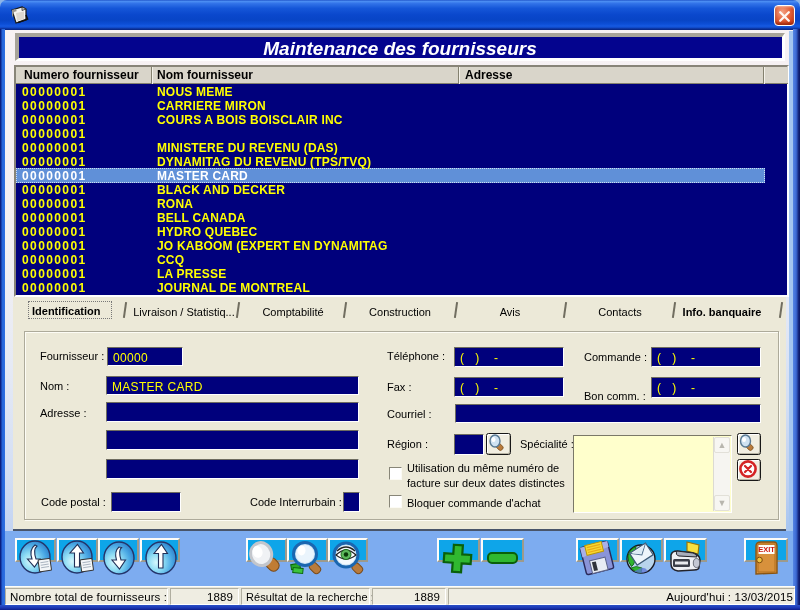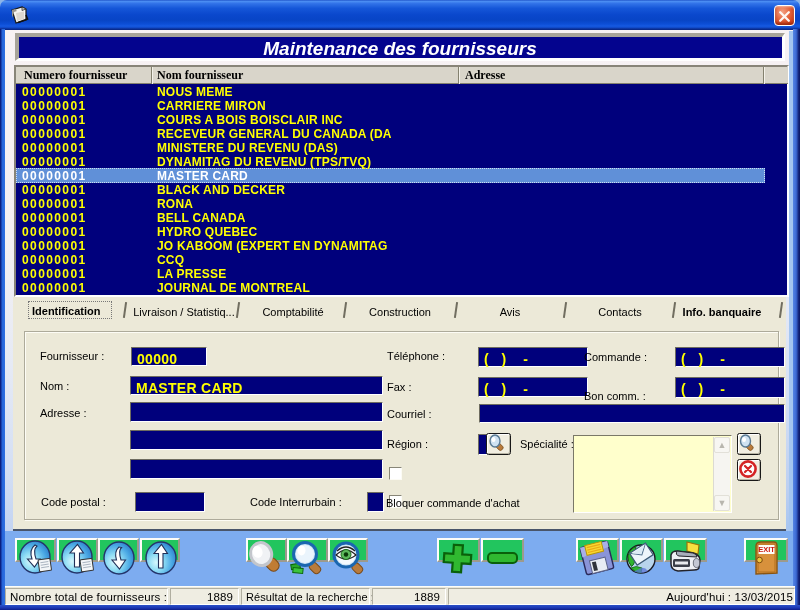--- a/index.html
+++ b/index.html
@@ -36,21 +36,21 @@
   background:#04048e; }
 #hdrtext { left:0px; top:39px; width:800px; height:20px; color:#fff;
   font-size:19px; font-weight:bold; font-style:italic; text-align:center; line-height:20px; letter-spacing:0px; }
 
 
 #tablewrap { left:14px; top:65px; width:775px; height:232px;
   border-top:2px solid #888478; border-left:2px solid #888478;
   border-bottom:2px solid #ffffff; border-right:2px solid #ffffff;
   background:#00007c; }
 #thead { position:absolute; left:0; top:0; width:772px; height:17px; background:#d9d5ca; border-bottom:1px solid #84816f; }
-.th { position:absolute; top:0; height:26px; font-size:12px; font-weight:bold; color:#000; line-height:17px; white-space:nowrap;font-family:Liberation Serif, serif; }
+.th { position:absolute; top:0; height:26px; font-size:12px; font-weight:bold; color:#000; line-height:17px; white-space:nowrap; }
 .thdiv { position:absolute; top:0; width:1px; height:17px; background:#84816f; box-shadow:1px 0 0 #f4f2ea; }
 #rows { position:absolute; left:0; top:18px; width:772px; }
 .row { position:absolute; left:0; width:772px; height:14px; color:#ffff00; font-size:12px; font-weight:bold; line-height:14px; white-space:nowrap; }
 .row .c1 { position:absolute; left:6px; letter-spacing:1.4px; }
 .row .c2 { position:absolute; left:141px; letter-spacing:0.2px; }
 #selrow { position:absolute; left:0px; top:101px; width:749px; height:15px;
   background:#6090d8; border:1px dotted #cfdef2; }
 
 
 #creampanel { left:13px; top:297px; width:773px; height:234px; background:#ece9d8; border-bottom:2px solid #49556a; }
@@ -61,21 +61,21 @@
 #activetxt { position:absolute; left:32px; top:305px; font-size:11px; font-weight:bold; }
 
 
 #groupbox { left:24px; top:331px; width:755px; height:189px;
   border:1px solid #adaa9a; box-shadow:inset 1px 1px 0 #fdfcf5, 1px 1px 0 #fdfcf5; }
 
 .lbl { position:absolute; font-size:11px; color:#000; white-space:nowrap; }
 .inp { position:absolute; background:#00007c;
   border-top:1px solid #6e6c60; border-left:1px solid #6e6c60;
   border-bottom:1px solid #fff; border-right:1px solid #fff;
-  color:#ffff00; font-weight:bold; font-size:14px;margin-left:24px; }
+  color:#ffff00; font-weight:normal; font-size:12px; }
 .inp span { position:absolute; left:5px; top:3px; letter-spacing:0.3px; }
 
 
 .cb { position:absolute; width:13px; height:13px; background:#fff;
   border-top:1px solid #888678; border-left:1px solid #888678;
   border-bottom:1px solid #fcfbf4; border-right:1px solid #fcfbf4; }
 
 
 #spec { left:573px; top:435px; width:159px; height:78px; background:#ffffcc;
   border-top:1px solid #7a7868; border-left:1px solid #7a7868;
@@ -83,21 +83,21 @@
 #specsb { position:absolute; right:1px; top:1px; width:17px; height:74px; background:#f6f5f1;
   border-left:1px solid #dcdad2; }
 .sbbtn { position:absolute; left:0; width:16px; height:16px; background:#f7f6f2;
   border:1px solid #e2e0d8; border-radius:2px; color:#b8b6ae; font-size:9px; text-align:center; line-height:15px; }
 
 
 .sbtn { position:absolute; background:#f1eee1; border:1.5px solid #181818; border-radius:2.5px;
   box-shadow:inset -1px -1px 0 #b8b5a5, inset 1px 1px 0 #fff; }
 
 
-.tbtn { position:absolute; top:538px; height:24px; background:#22c55e;
+.tbtn { position:absolute; top:538px; height:24px; background:#0ea5e9;
   border-top:2px solid #fdfcf8; border-left:2px solid #fdfcf8;
   border-bottom:2px solid #9c9a8c; border-right:2px solid #9c9a8c; }
 
 
 #statusbar { left:5px; top:586px; width:790px; height:19px; background:#e8e6da; border-top:1px solid #fdfdf8; }
 .sp { position:absolute; top:1px; height:17px;
   border-top:1px solid #b0aea0; border-left:1px solid #b0aea0;
   border-bottom:1px solid #fff; border-right:1px solid #fff;
   font-size:11.5px; letter-spacing:0.1px; color:#000; line-height:17px; background:#efede2; white-space:nowrap; }
 </style>
@@ -146,21 +146,20 @@
 <div class="row" style="top:14px;">
           <span class="c1">00000001</span>
           <span class="c2">CARRIERE MIRON</span>
         </div>
 <div class="row" style="top:28px;">
           <span class="c1">00000001</span>
           <span class="c2">COURS A BOIS BOISCLAIR INC</span>
         </div>
 <div class="row" style="top:42px;">
           <span class="c1">00000001</span>
-          <span class="c2">RECEVEUR GENERAL DU CANADA (DA</span>
         </div>
 <div class="row" style="top:56px;">
           <span class="c1">00000001</span>
           <span class="c2">MINISTERE DU REVENU (DAS)</span>
         </div>
 <div class="row" style="top:70px;">
           <span class="c1">00000001</span>
           <span class="c2">DYNAMITAG DU REVENU (TPS/TVQ)</span>
         </div>
 <div class="row" style="top:84px;">
@@ -282,22 +281,23 @@
       </svg>
   </div>
   <div class="sbtn" style="left:737px; top:459px; width:24px; height:22px;">
     <svg width="20" height="18" viewBox="0 0 20 18">
         <circle cx="10" cy="9" r="7.6" fill="#fff" stroke="#d42424" stroke-width="2.6"></circle>
         <path d="M7 6 L13 12 M13 6 L7 12" stroke="#d42424" stroke-width="2.2" stroke-linecap="round"></path>
       </svg>
   </div>
 
   <div class="cb" style="left:389px; top:467px;"></div>
+  <div class="lbl" style="left:407px; top:461px; line-height:15px;">Utilisation du même numéro de<br>facture sur deux dates distinctes</div>
   <div class="cb" style="left:389px; top:495px;"></div>
-  <div class="lbl" style="left:386px; top:497px;">Bloquer commande d'achat</div>
+  <div class="lbl" style="left:407px; top:497px;">Bloquer commande d'achat</div>
 
   <div class="tbtn" style="left:15px;  width:41px;" id="b-nav1">
     <svg width="37" height="36" viewBox="0 0 37 36" style="margin:0 0 0 1px;">
       <defs>
           <radialGradient id="g1" cx="34%" cy="64%" r="85%">
             <stop offset="0" stop-color="#d5f6fc"></stop>
             <stop offset="0.3" stop-color="#8edcf4"></stop>
             <stop offset="0.62" stop-color="#4aa8e4"></stop>
             <stop offset="0.88" stop-color="#2a7cc8"></stop>
             <stop offset="1" stop-color="#1f5fa0"></stop>

